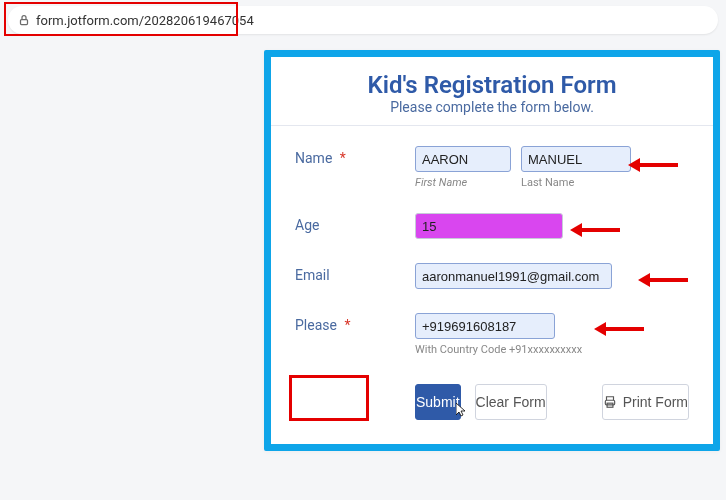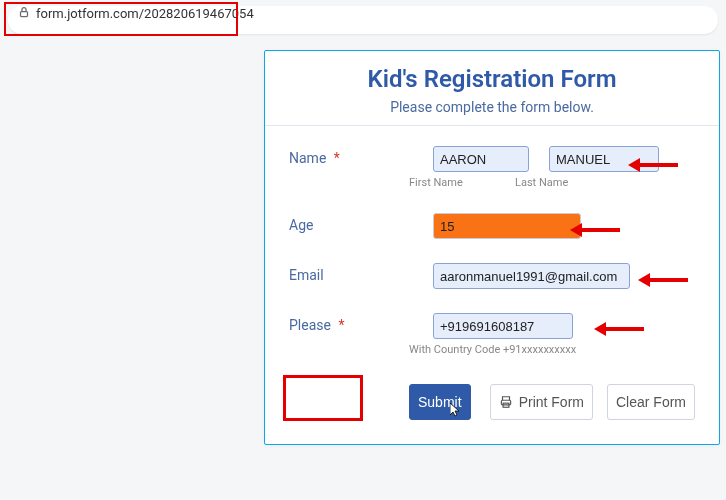--- a/index.html
+++ b/index.html
@@ -10,21 +10,21 @@
     height: 500px;
     overflow: hidden;
     position: relative;
   }
   .addrbar {
     background: #fff;
     border-radius: 16px;
     margin: 6px 8px 2px 8px;
     height: 28px;
     display: flex;
-    align-items: flex-start;
+    align-items: center;
     padding: 0 10px;
     box-shadow: 0 1px 2px rgba(0,0,0,0.08);
   }
   .addrbar .lock {
     width: 12px; height: 12px; margin-right: 6px;
     color: #6b6b6b;
   }
   .addrbar .url {
     font-size: 13px;
     color: #333;
@@ -37,38 +37,38 @@
     height: 34px;
     border: 2px solid #e40000;
     pointer-events: none;
   }
   .card {
     position: absolute;
     top: 50px;
     left: 264px;
     width: 456px;
     background: #fff;
-    border: 1px solid #0ea5e9;
+    border: 7px solid #0ea5e9;
     border-radius: 2px;
     box-shadow: 0 1px 4px rgba(0,0,0,0.04);
   }
   .card-header {
     text-align: center;
     padding: 14px 10px 10px 10px;
     border-bottom: 1px solid #e4e7ef;
   }
   .card-header h1 {
     color: #2f5aa8;
     font-size: 24px;
     font-weight: 600;
   }
   .card-header .sub {
     color: #4a6aa0;
     font-size: 14px;
-    margin-top: 6px;
+    margin-top: 0;
   }
   .form-body {
     padding: 20px 24px 18px 24px;
   }
   .row {
     display: flex;
     align-items: flex-start;
     margin-bottom: 24px;
   }
   .label {
@@ -77,61 +77,60 @@
     font-size: 14px;
     padding-top: 4px;
   }
   .label .req {
     color: #d8372a;
     margin-left: 4px;
   }
   .inputs {
     flex: 1;
     display: flex;
-    gap: 20px;
+    gap: 10px;
     position: relative;
-    margin-left: 24px;
   }
   input[type=text] {
     height: 26px;
     border: 1px solid #c7ccd8;
     border-radius: 3px;
     padding: 0 6px;
     font-size: 13px;
     color: #222;
-    background: #f97316;
+    background: #d946ef;
   }
   .blue-field {
     background: #e6eefc !important;
     border-color: #8aa3d6 !important;
   }
   .name-first { width: 96px; }
   .name-last { width: 110px; }
   .age-input { width: 148px; }
   .email-input { width: 197px; }
   .contact-input { width: 140px; }
   .sublabel {
     font-size: 11px;
     color: #888;
     margin-top: 4px;
     width: 100%;
   }
   .name-sublabels { display: flex; gap: 10px; }
-  .name-sublabels span:first-child { width: 96px; }
+  .name-sublabels span:first-child { width: 96px; font-style: italic; }
   .buttons {
     display: flex;
     gap: 14px;
     padding: 4px 0 6px 120px;
     align-items: center;
   }
   .btn {
     height: 36px;
     border-radius: 3px;
     font-size: 14px;
-    padding: 0 8px;
+    padding: 0 0;
     cursor: pointer;
     display: inline-flex;
     align-items: center;
     gap: 6px;
     border: 1px solid #d0d4de;
     background: #fff;
     color: #555;
   }
   .btn-primary {
     background: #2f5aa8;
@@ -235,29 +234,29 @@
       </div>
     </div>
 
     <div class="buttons" style="position:relative">
       <button class="btn btn-primary">
         <span>Submit</span>
         <svg class="cursor" viewBox="0 0 12 14">
             <path d="M0 0 L0 12 L3 9 L5 13 L7 12 L5 8 L9 8 Z" fill="#fff" stroke="#000" stroke-width="0.8"></path>
           </svg>
       </button>
+      <button class="btn">Clear Form</button>
       <button class="btn btn-print">
         <svg class="printer-icon" viewBox="0 0 24 24" fill="none" stroke="#555" stroke-width="2">
             <path d="M6 9V3h12v6"></path>
             <rect x="4" y="9" width="16" height="8" rx="2"></rect>
             <rect x="7" y="14" width="10" height="7"></rect>
           </svg>
         <span>Print Form</span>
       </button>
-      <button class="btn">Clear Form</button>
       <div class="submit-highlight" style="top:-5px; left:-6px; width:80px; height:46px;"></div>
     </div>
 
   </div>
 </div>
 
 <div class="arrow" style="top:160px; left:628px; width:50px;">
   <div class="head"></div>
     <div class="shaft" style="width:38px;"></div>
 </div>

